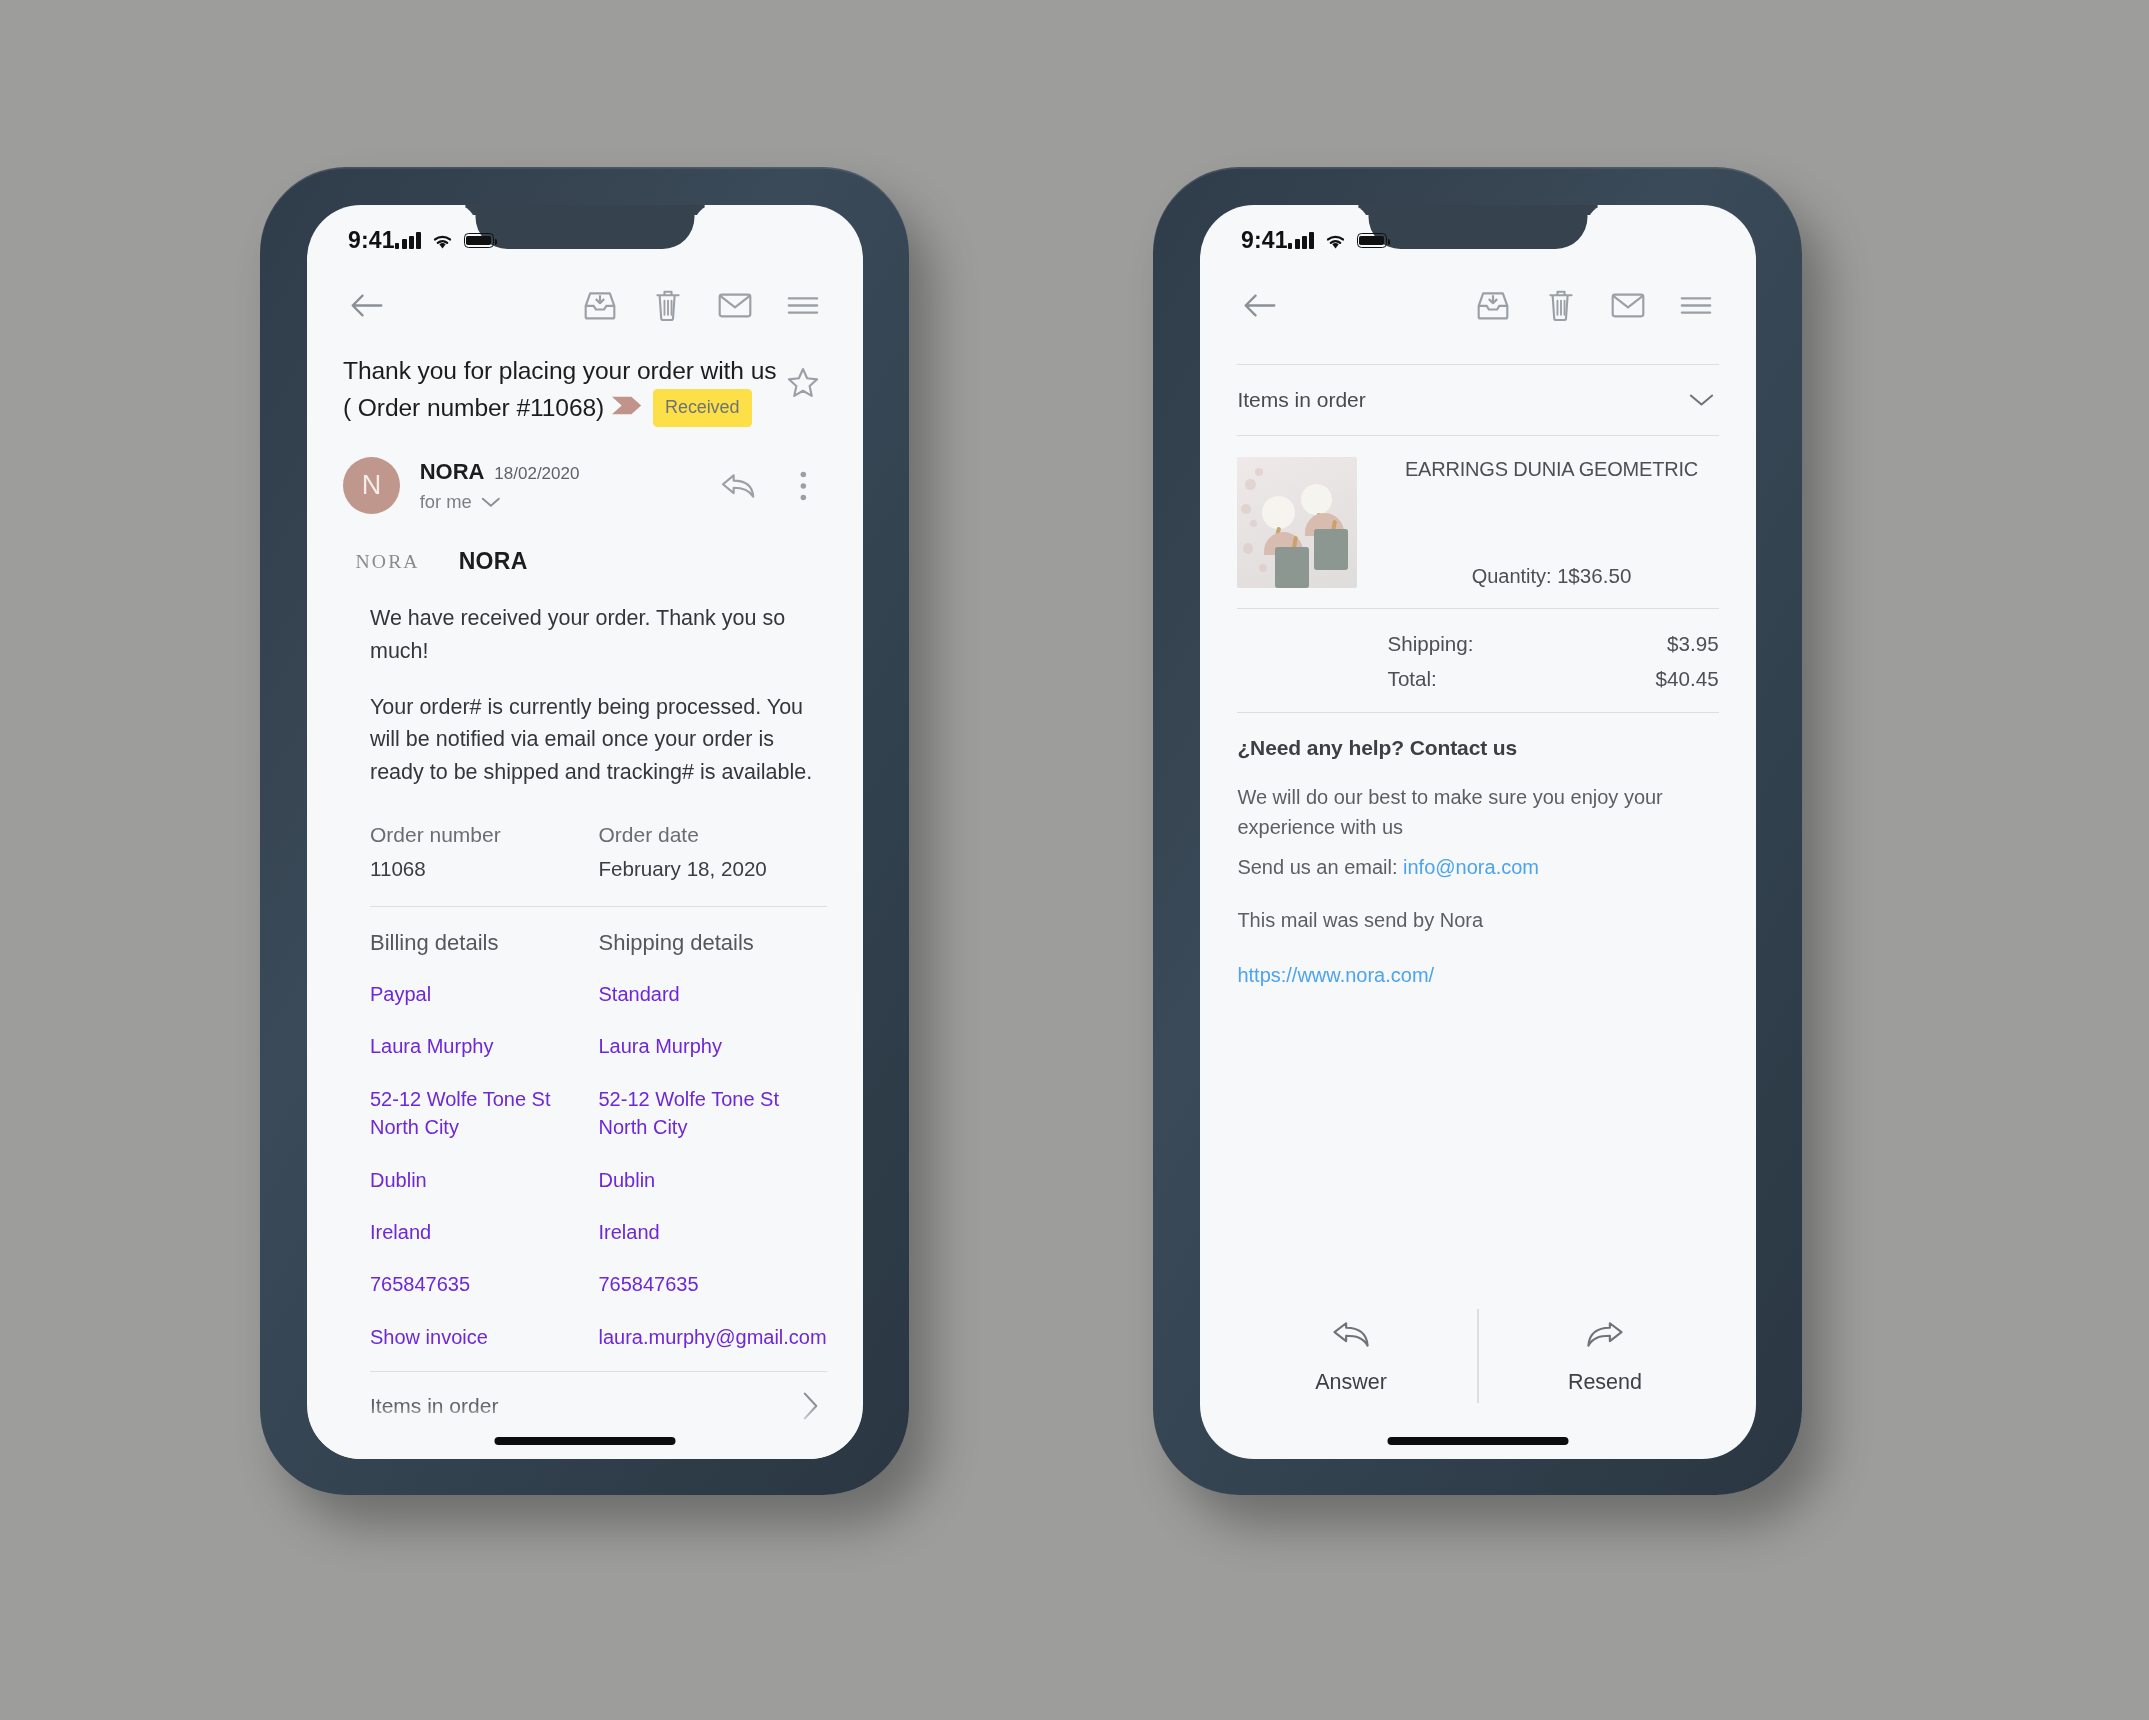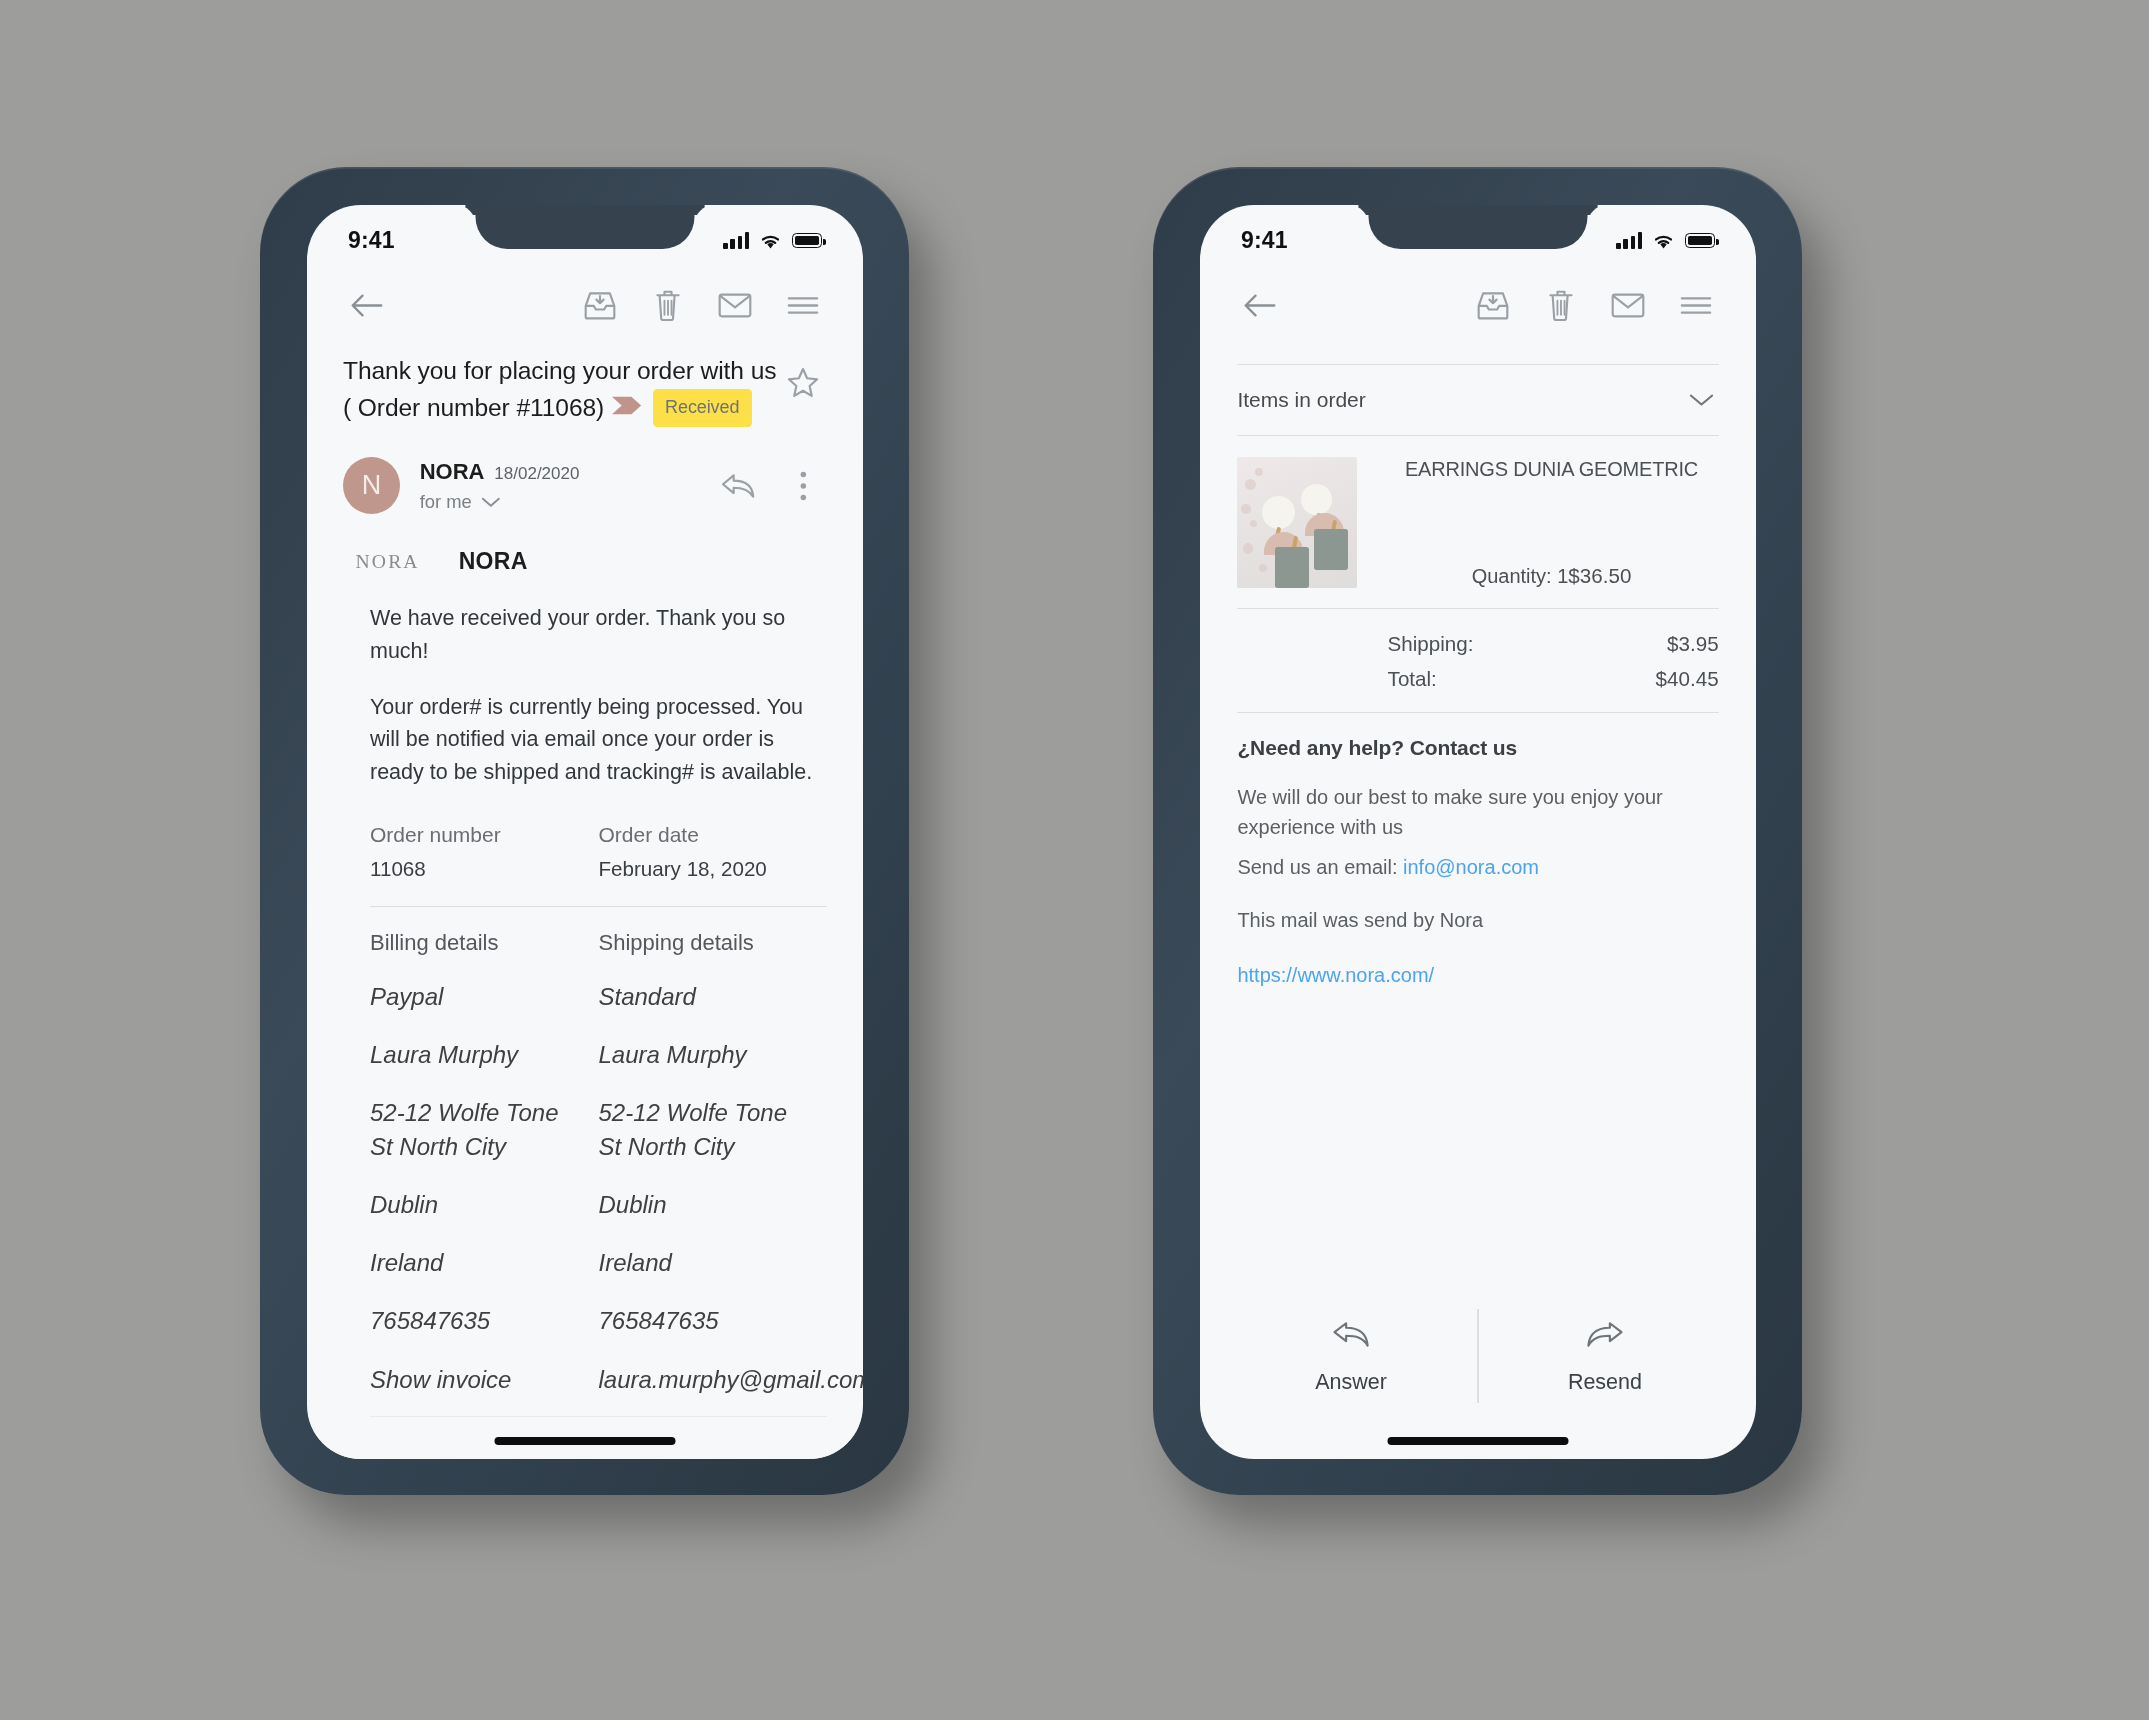--- a/index.html
+++ b/index.html
@@ -42,21 +42,21 @@
   .notch::before, .notch::after{
     content:""; position:absolute; top:0; width:19.7px; height:19.7px;
     background:transparent;
   }
   .notch::before{ left:-19.7px; box-shadow: 9.9px -9.9px 0 0 #36434f; border-top-right-radius:19.7px;}
   .notch::after { right:-19.7px; box-shadow:-9.9px -9.9px 0 0 #36434f; border-top-left-radius:19.7px;}
 
   
   .statusbar {
     position: relative; height: 59px;
-    display: flex; align-items: center; justify-content: space-between;
+    display: flex; align-items: center; justify-content: flex-start;
     padding: 12.5px 41px 0 41px;
     z-index: 14;
   }
   .status-time { font-size: 23px; font-weight: 700; color: #111; letter-spacing: 0.2px; }
   .status-right { display: flex; align-items: center; gap: 9.9px; }
 
   .bars { display: flex; align-items: flex-end; gap: 2.7px; height: 17px; }
   .bars i { display:block; width: 4.5px; background:#111; border-radius:0.9px; }
   .bars i:nth-child(1){ height: 6.3px;}
   .bars i:nth-child(2){ height:9.9px;}
@@ -123,21 +123,21 @@
   .twocol { display:flex; margin: 34px 0 0 27px; }
   .twocol > div { width: 50%; padding-right: 10.7px; }
   .lbl { font-size: 21px; color:#6a6e72; }
   .val { font-size: 20.6px; color:#3a3e42; margin-top: 8px; line-height:1.38; }
 
   .hr { height:0.9px; background:#dcdee0; margin: 23px 0 0 27px; }
 
   .detail-head { display:flex; margin: 23px 0 0 27px; }
   .detail-head > div { width: 50%; font-size: 22px; color:#54585c; }
   .detail-row { display:flex; margin: 24px 0 0 27px; }
-  .detail-row > div { width: 50%; font-size: 24px; color:#404040; line-height:1.42; padding-right:12.5px;font-style:italic; }
+  .detail-row > div { width: 50%; font-size: 20px; color:#6d28d9; line-height:1.42; padding-right:12.5px; }
   .link { color:#4ca3f0; }
 
   .items-bar {
     display:flex; align-items:center; justify-content:space-between;
     margin: 19.7px 0 0 27px; padding-right: 7.2px;
     font-size: 21px; color:#5d6165;
   }
 
   
   .sep-line { height:0.9px; background:#dcdee0; margin: 30px 5.4px 0 5.4px; }

